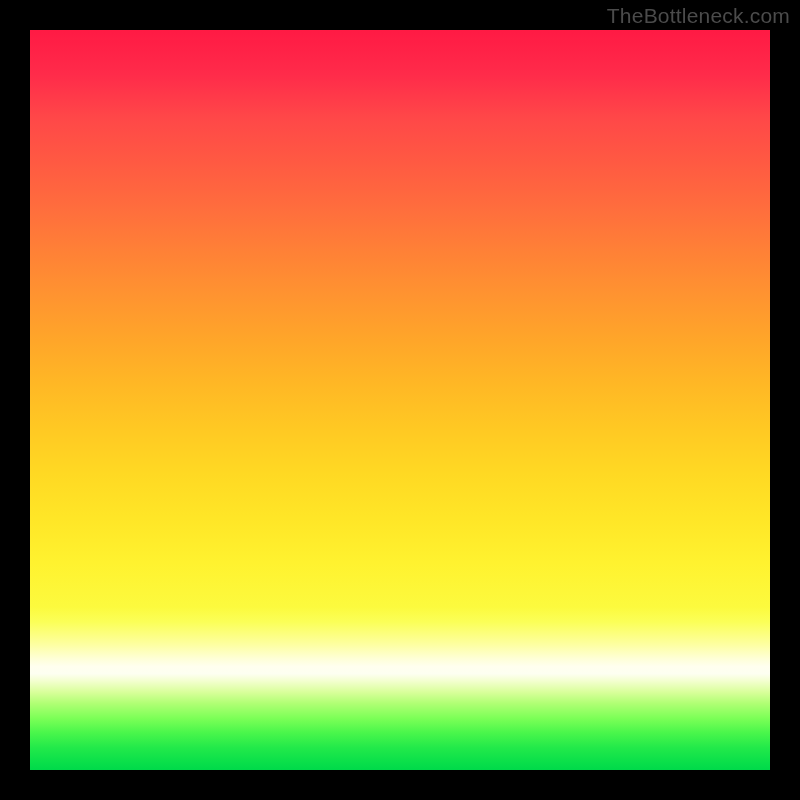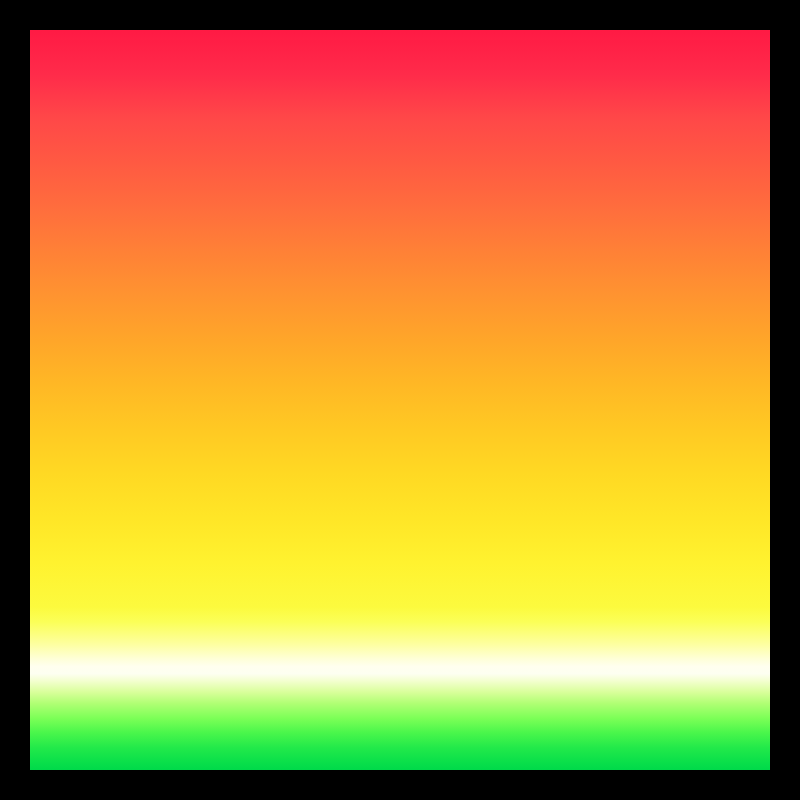--- a/index.html
+++ b/index.html
@@ -114,13 +114,14 @@
           <circle cx="286" cy="684" r="7" class="marker"></circle>
           <circle cx="292" cy="671" r="7" class="marker"></circle>
           <circle cx="300" cy="654" r="7" class="marker"></circle>
           <circle cx="310" cy="635" r="7" class="marker"></circle>
           <circle cx="328" cy="604" r="7" class="marker"></circle>
           <circle cx="305" cy="540" r="7" class="marker"></circle>
         </g>
     </svg>
   </div>
 
+  <div class="watermark">TheBottleneck.com</div>
 </div>
 
 </body></html>

